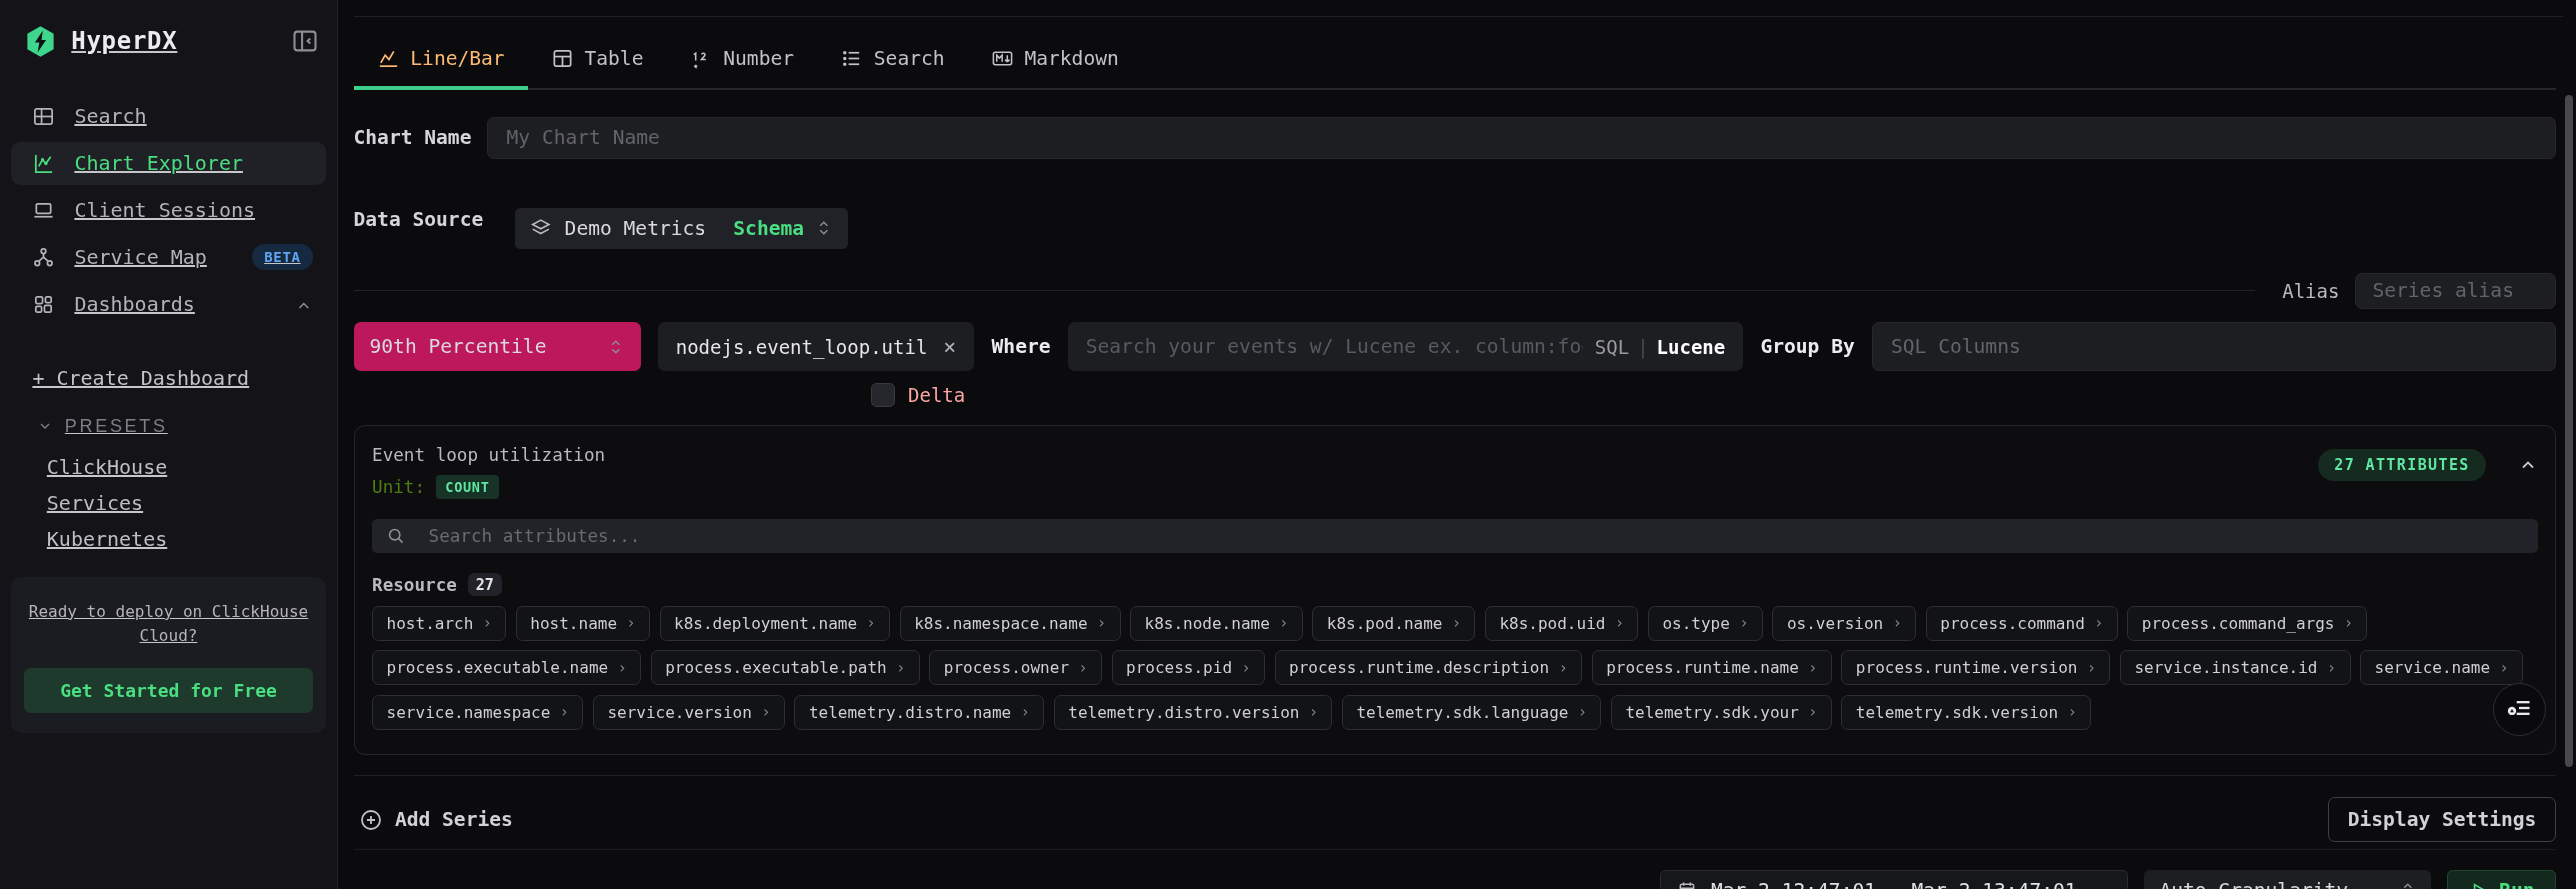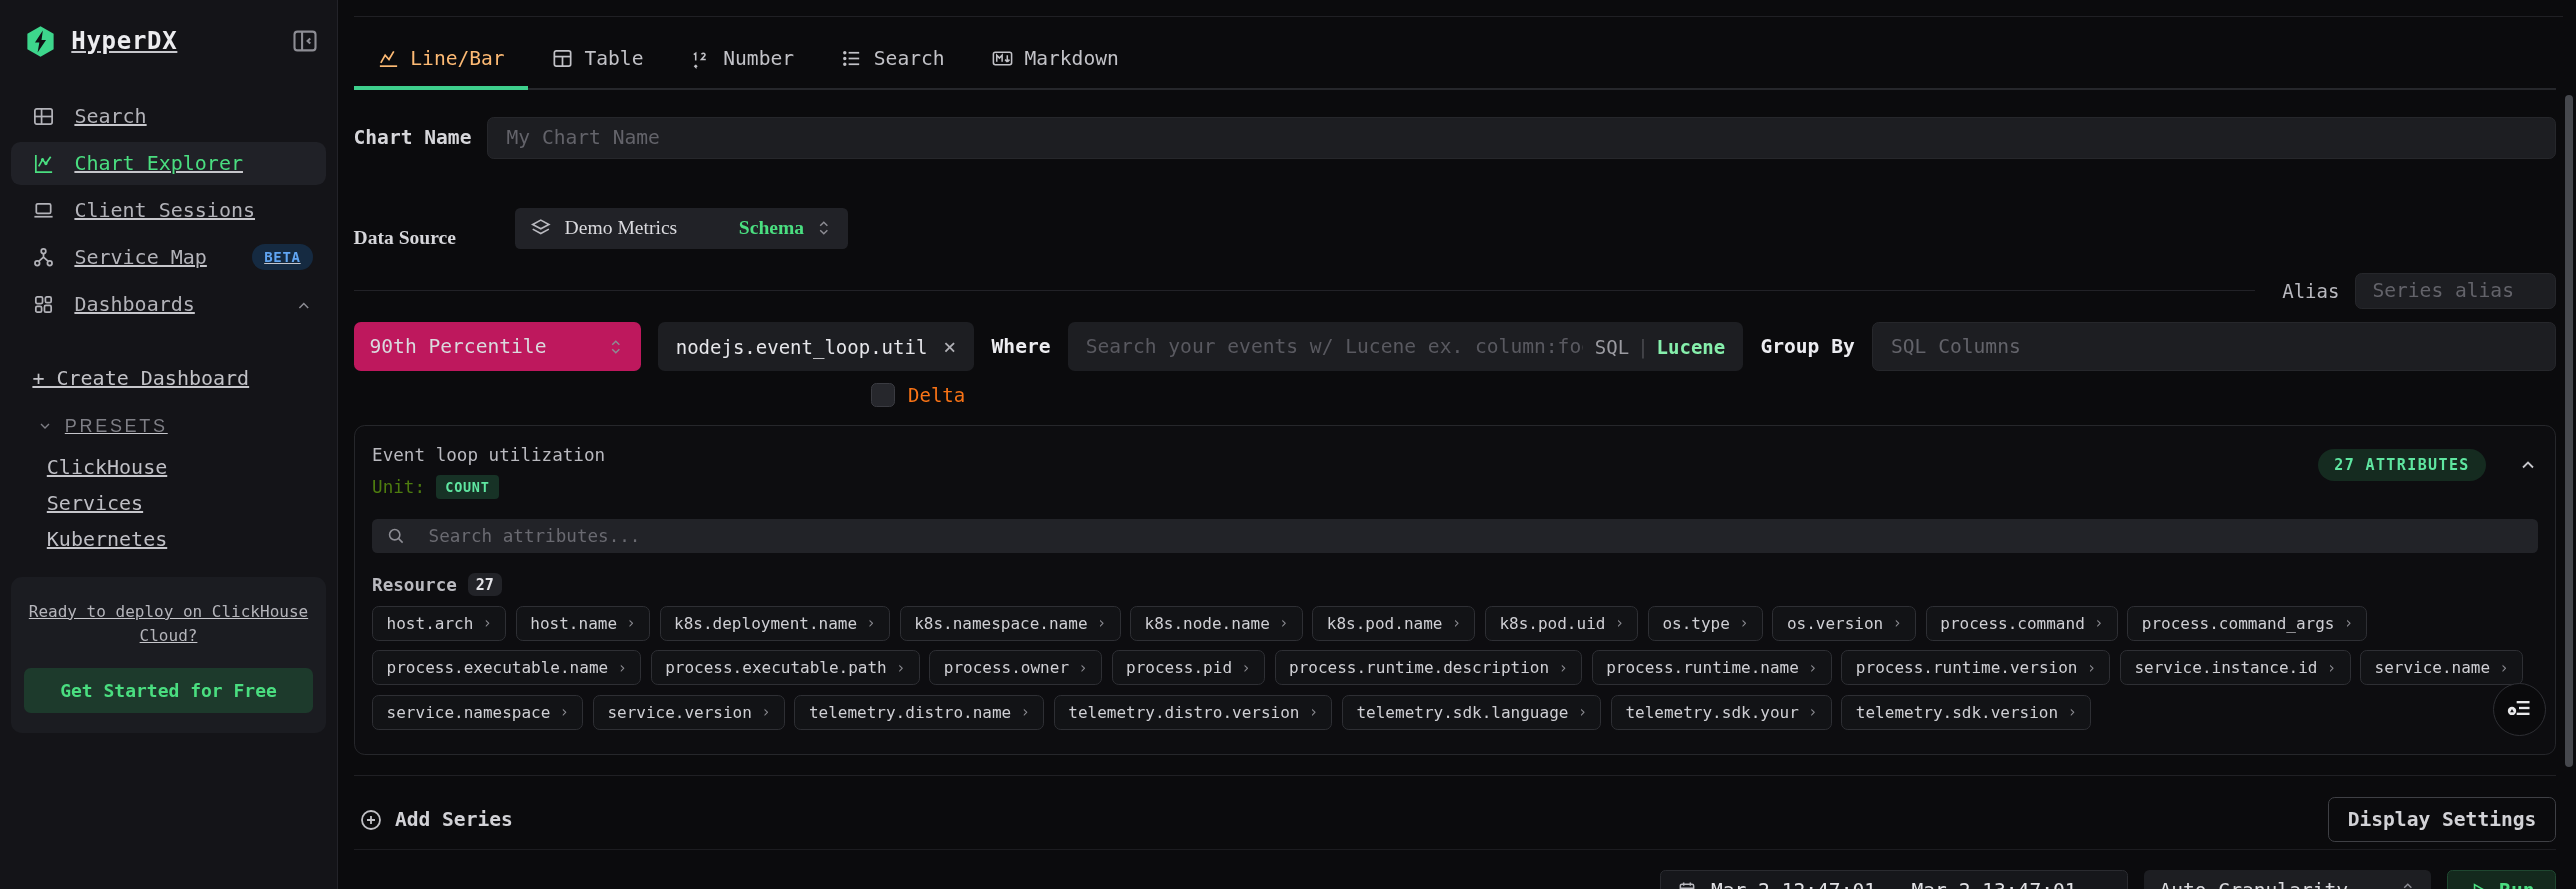--- a/index.html
+++ b/index.html
@@ -77,21 +77,21 @@
 
   .chart-name-row { margin-top: 27px; display: flex; align-items: center; }
   .chart-name-row .row-label { width: 133px; }
   .text-input {
     background: #1d1e22; border: 0.7px solid #26272b; border-radius: 6.8px;
     color: #e2e2e6; font-family: inherit; font-size: 19.6px; outline: none;
   }
   .text-input::placeholder { color: #63636a; }
   .chart-name-input { flex: 1; height: 42px; padding: 0 19px; }
 
-  .data-source-row { margin-top: 49px; display: flex; align-items: flex-end; font-family: Liberation Serif, serif; }
+  .data-source-row { margin-top: 49px; display: flex; align-items: flex-start; }
   .data-source-row .row-label { width: 161px; }
   .select-box {
     height: 41px; background: #212227; border-radius: 5.4px;
     display: flex; align-items: center; padding: 0 15px; cursor: pointer;
   }
   .ds-select { width: 333px; }
   .select-box .sicon { width: 21.6px; height: 21.6px; color: #b9b9bf; flex: 0 0 auto; }
   .select-box .sicon svg { width: 100%; height: 100%; }
   .select-value { margin-left: 13.5px; font-size: 19.6px; color: #dadade; }
   .schema-link { margin-left: auto; font-size: 19.6px; font-weight: 600; color: #4ade80; }
@@ -112,26 +112,26 @@
   .chip-close { margin-left: 16px; font-size: 21.6px; color: #b0b0b6; cursor: pointer; line-height: 1; }
   .bold-label { font-size: 19.6px; font-weight: 700; color: #ececf0; flex: 0 0 auto; }
   .where-shell { flex: 1; height: 49px; background: #1d1e22; border-radius: 6.8px;
     display: flex; align-items: center; padding: 0 17.6px; }
   .where-shell input { flex: 1; background: transparent; border: none; outline: none;
     font-family: inherit; font-size: 19.6px; color: #e2e2e6; }
   .where-shell input::placeholder { color: #595960; }
   .lang-toggle { display: flex; align-items: center; gap: 8px; font-size: 19px; margin-left: 12px; }
   .lang-sql { color: #9b9ba1; cursor: pointer; }
   .lang-pipe { color: #4a4a50; }
-  .lang-lucene { color: #86efac; font-weight: 600; cursor: pointer; }
+  .lang-lucene { color: #ffffff; font-weight: 600; cursor: pointer; }
   .group-input { width: 684px; height: 49px; padding: 0 17.6px; }
 
   .delta-row { margin-top: 10.8px; margin-left: 517px; display: flex; align-items: center; gap: 13.5px; height: 26px; }
   .delta-checkbox { width: 24px; height: 24px; background: #26272c; border: 0.7px solid #3a3b41; border-radius: 5.4px; cursor: pointer; }
-  .delta-label { font-size: 19px; color: #f97316; }
+  .delta-label { font-size: 19px; color: #fca5a5; }
 
   
   .attr-panel { margin-top: 17.6px; position: relative; border: 0.7px solid #26272b; border-radius: 10.8px;
     background: #0d0d10; padding: 19px 17.6px 24px 17.6px; }
   .panel-header { display: flex; align-items: flex-start; }
   .panel-title { font-size: 17.6px; color: #b9b9bf; }
   .unit-row { margin-top: 9.5px; display: flex; align-items: center; gap: 10.8px; }
   .unit-label { font-size: 17.6px; color: #4d7c0f; }
   .unit-badge { background: #173226; color: #5fe6a1; font-size: 13.5px; font-weight: 700;
     letter-spacing: 0.7px; padding: 4px 9.5px; border-radius: 4px; }

